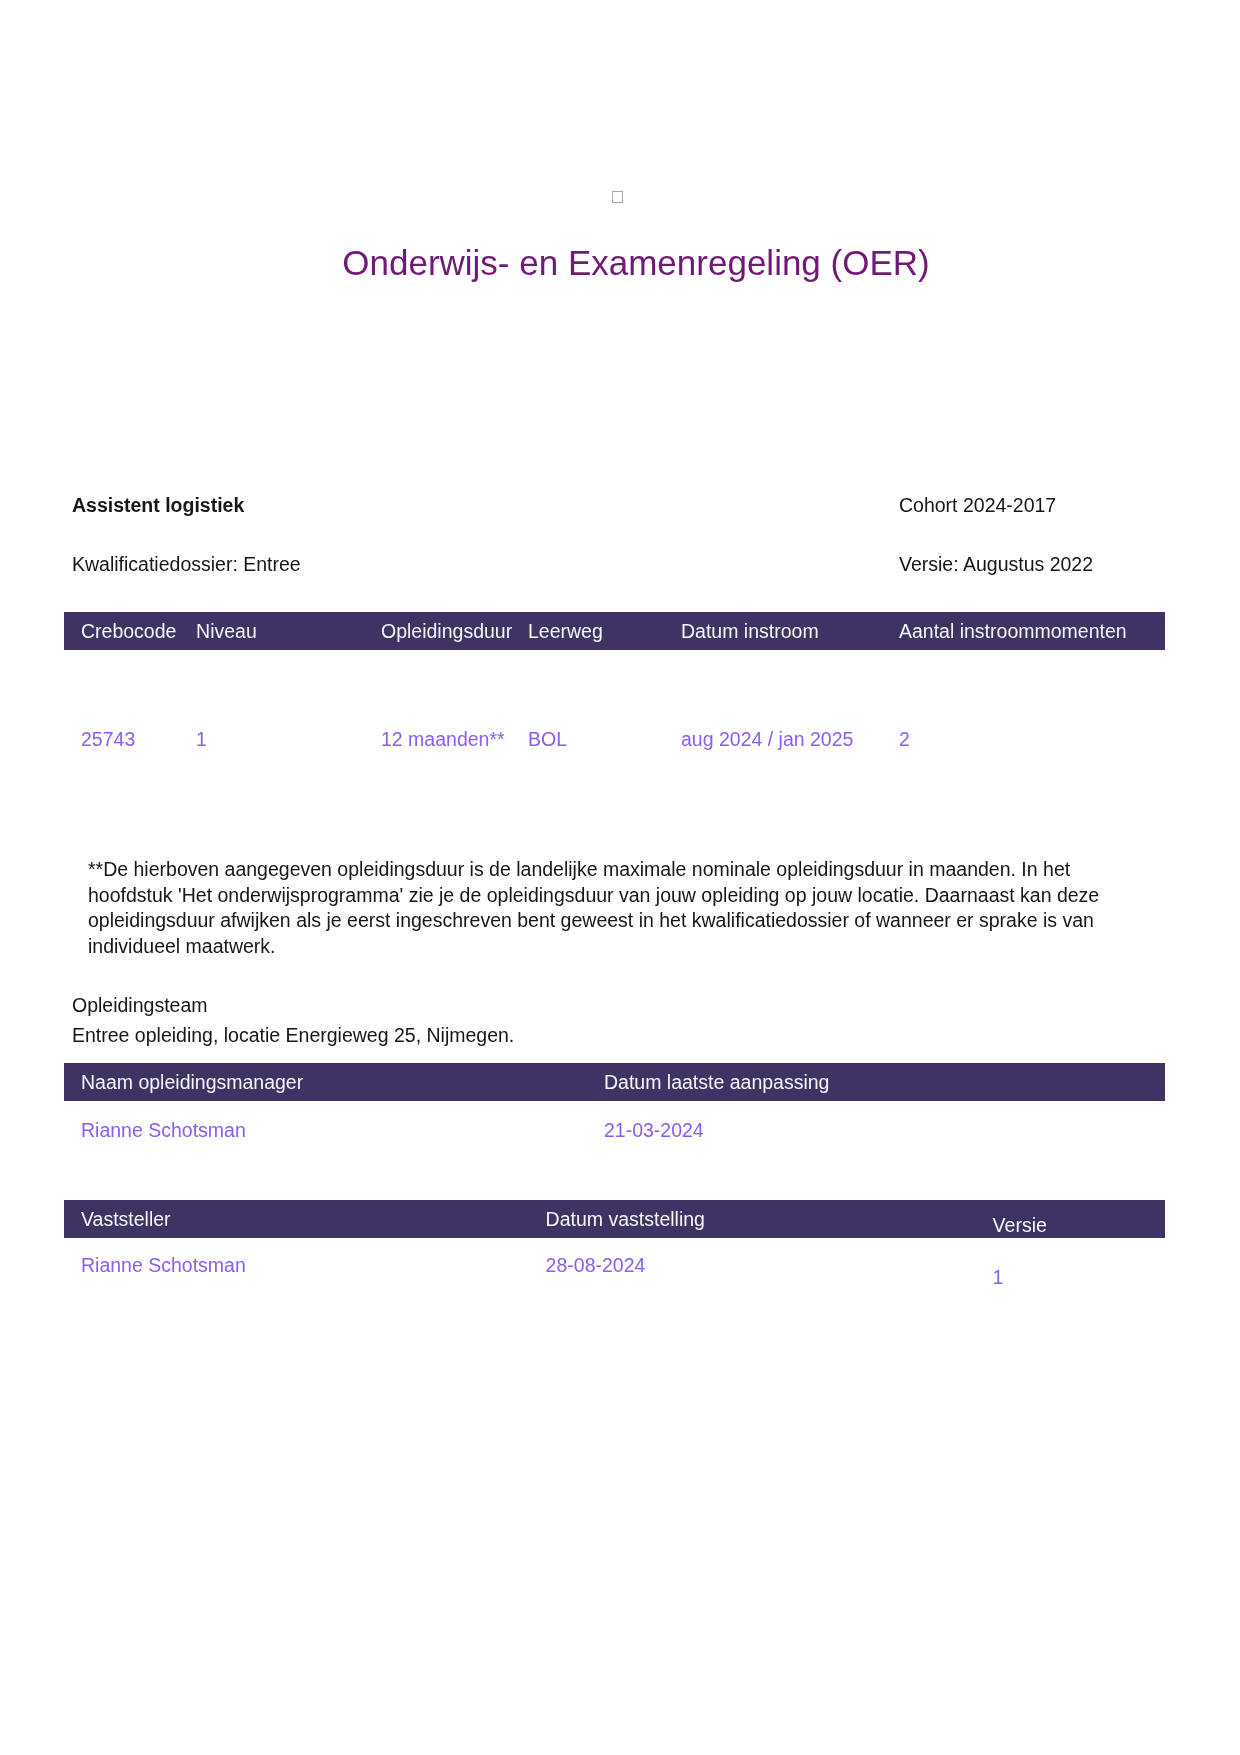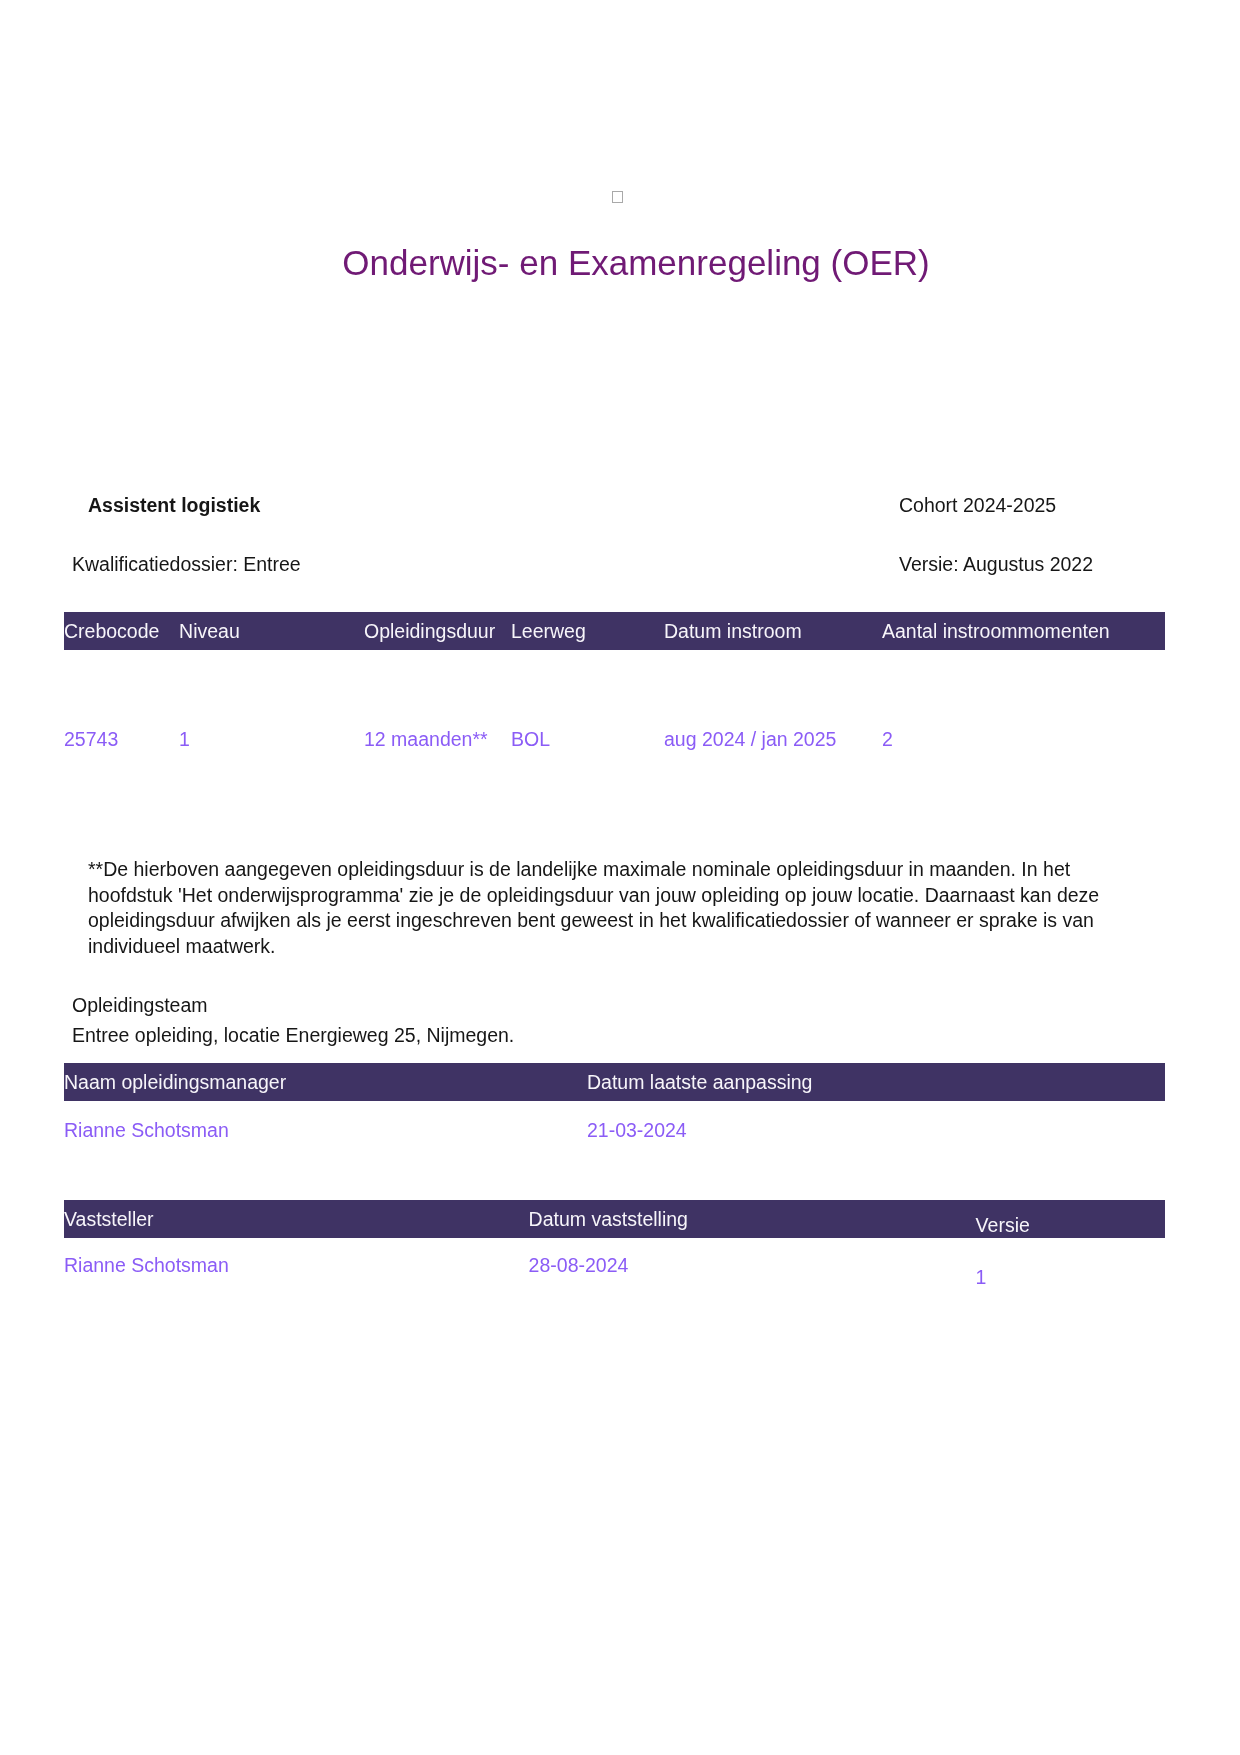--- a/index.html
+++ b/index.html
@@ -14,32 +14,32 @@
   }
   .doc-title {
     position:absolute; top:227px; left:0; width:100%; margin:16px;
     text-align:center; font-size:35px; font-weight:400; color:#701a75;
   }
   .meta-row { position:absolute; left:0; width:100%; height:26px; }
   .meta-row.r1 { top:494px; }
   .meta-row.r2 { top:553px; }
   .meta-left  { position:absolute; left:72px; white-space:nowrap; }
   .meta-right { position:absolute; left:899px; white-space:nowrap; }
-  .bold { font-weight:700;margin-left:16px; }
+  .bold { font-weight:700; }
 
   .tbl { position:absolute; left:64px; width:1101px; }
   .tbl1 { top:612px; }
   .tbl2 { top:1063px; }
   .tbl3 { top:1200px; }
   .thead {
     display:flex; align-items:center; height:38px;
     background:#3F3364; color:#f7f5fa;
   }
   .trow { display:flex; color:#8b5cf6; }
-  .c { box-sizing:border-box; white-space:nowrap; }
+  .c { box-sizing:border-box; padding-left:17px; white-space:nowrap; }
   .tbl1 .c1 { width:10.45%; } .tbl1 .c2 { width:16.8%; }
   .tbl1 .c3 { width:13.35%; } .tbl1 .c4 { width:13.9%; }
   .tbl1 .c5 { width:19.8%;  } .tbl1 .c6 { width:25.7%; }
   .tbl1 .trow { margin-top:78px; }
   .tbl2 .c1 { width:47.5%; } .tbl2 .c2 { width:52.5%; }
   .tbl2 .trow { margin-top:18px; }
   .tbl3 .c1 { width:42.2%; } .tbl3 .c2 { width:40.6%; } .tbl3 .c3 { width:17.2%;margin-top:12px; }
   .tbl3 .trow { margin-top:16px; }
 
   .footnote {
@@ -52,21 +52,21 @@
 <body>
 
 <div class="page">
 
   <div class="img-ph"></div>
 
   <h1 class="doc-title">Onderwijs- en Examenregeling (OER)</h1>
 
   <div class="meta-row r1">
     <span class="meta-left bold">Assistent logistiek</span>
-    <span class="meta-right">Cohort 2024-2025</span>
+    <span class="meta-right">Cohort 2024-2017</span>
   </div>
   <div class="meta-row r2">
     <span class="meta-left">Kwalificatiedossier: Entree</span>
     <span class="meta-right">Versie: Augustus 2022</span>
   </div>
 
   <div class="tbl tbl1">
     <div class="thead">
       <div class="c c1">Crebocode</div>
       <div class="c c2">Niveau</div>

